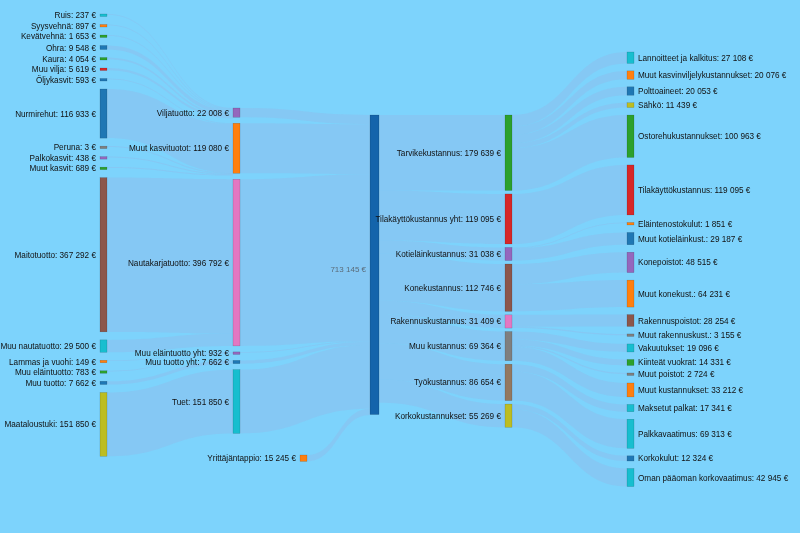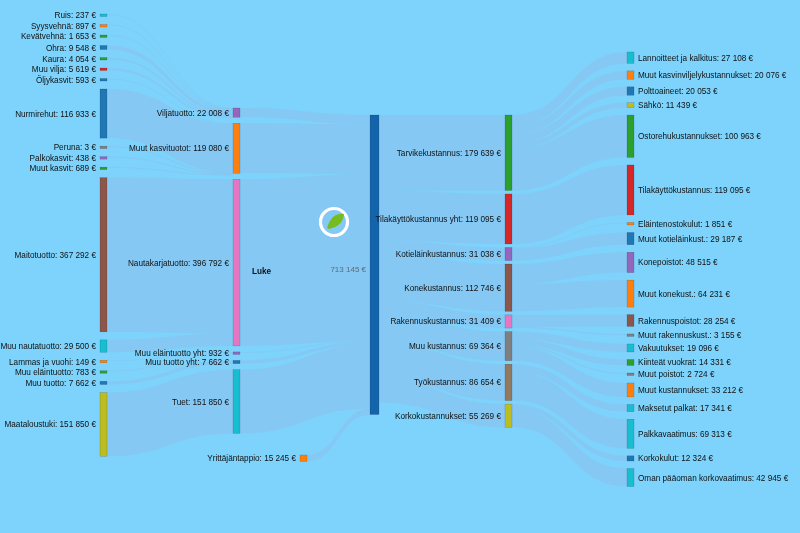--- a/index.html
+++ b/index.html
@@ -174,23 +174,16 @@
         <text x="638" y="377.23616000000004" text-anchor="start">Muut poistot: 2 724 €</text>
         <text x="638" y="392.96068" text-anchor="start">Muut kustannukset: 33 212 €</text>
         <text x="638" y="411.0768100000001" text-anchor="start">Maksetut palkat: 17 341 €</text>
         <text x="638" y="436.77415" text-anchor="start">Palkkavaatimus: 69 313 €</text>
         <text x="638" y="461.41792000000004" text-anchor="start">Korkokulut: 12 324 €</text>
         <text x="638" y="480.52441000000005" text-anchor="start">Oman pääoman korkovaatimus: 42 945 €</text>
         <text x="296" y="461.20145" text-anchor="end">Yrittäjäntappio: 15 245 €</text>
       </g>
     </svg>
 
-  <div class="luke-logo">
-    <svg width="120" height="92" viewBox="0 0 120 92">
-      <circle cx="84" cy="24" r="13.5" fill="none" stroke="#ffffff" stroke-width="3.2"></circle>
-      <path d="M77 30 Q82 14 94 16 Q93 28 79 31 Z" fill="#77bc1f"></path>
-      <text x="2" y="76" fill="#ffffff" font-size="44" font-weight="bold" style="font-family:'Liberation Sans',sans-serif;">Luke</text>
-    </svg>
-  </div>
 
   <div class="total-label">713 145 €</div>
 
 </div>
 
 </body></html>

